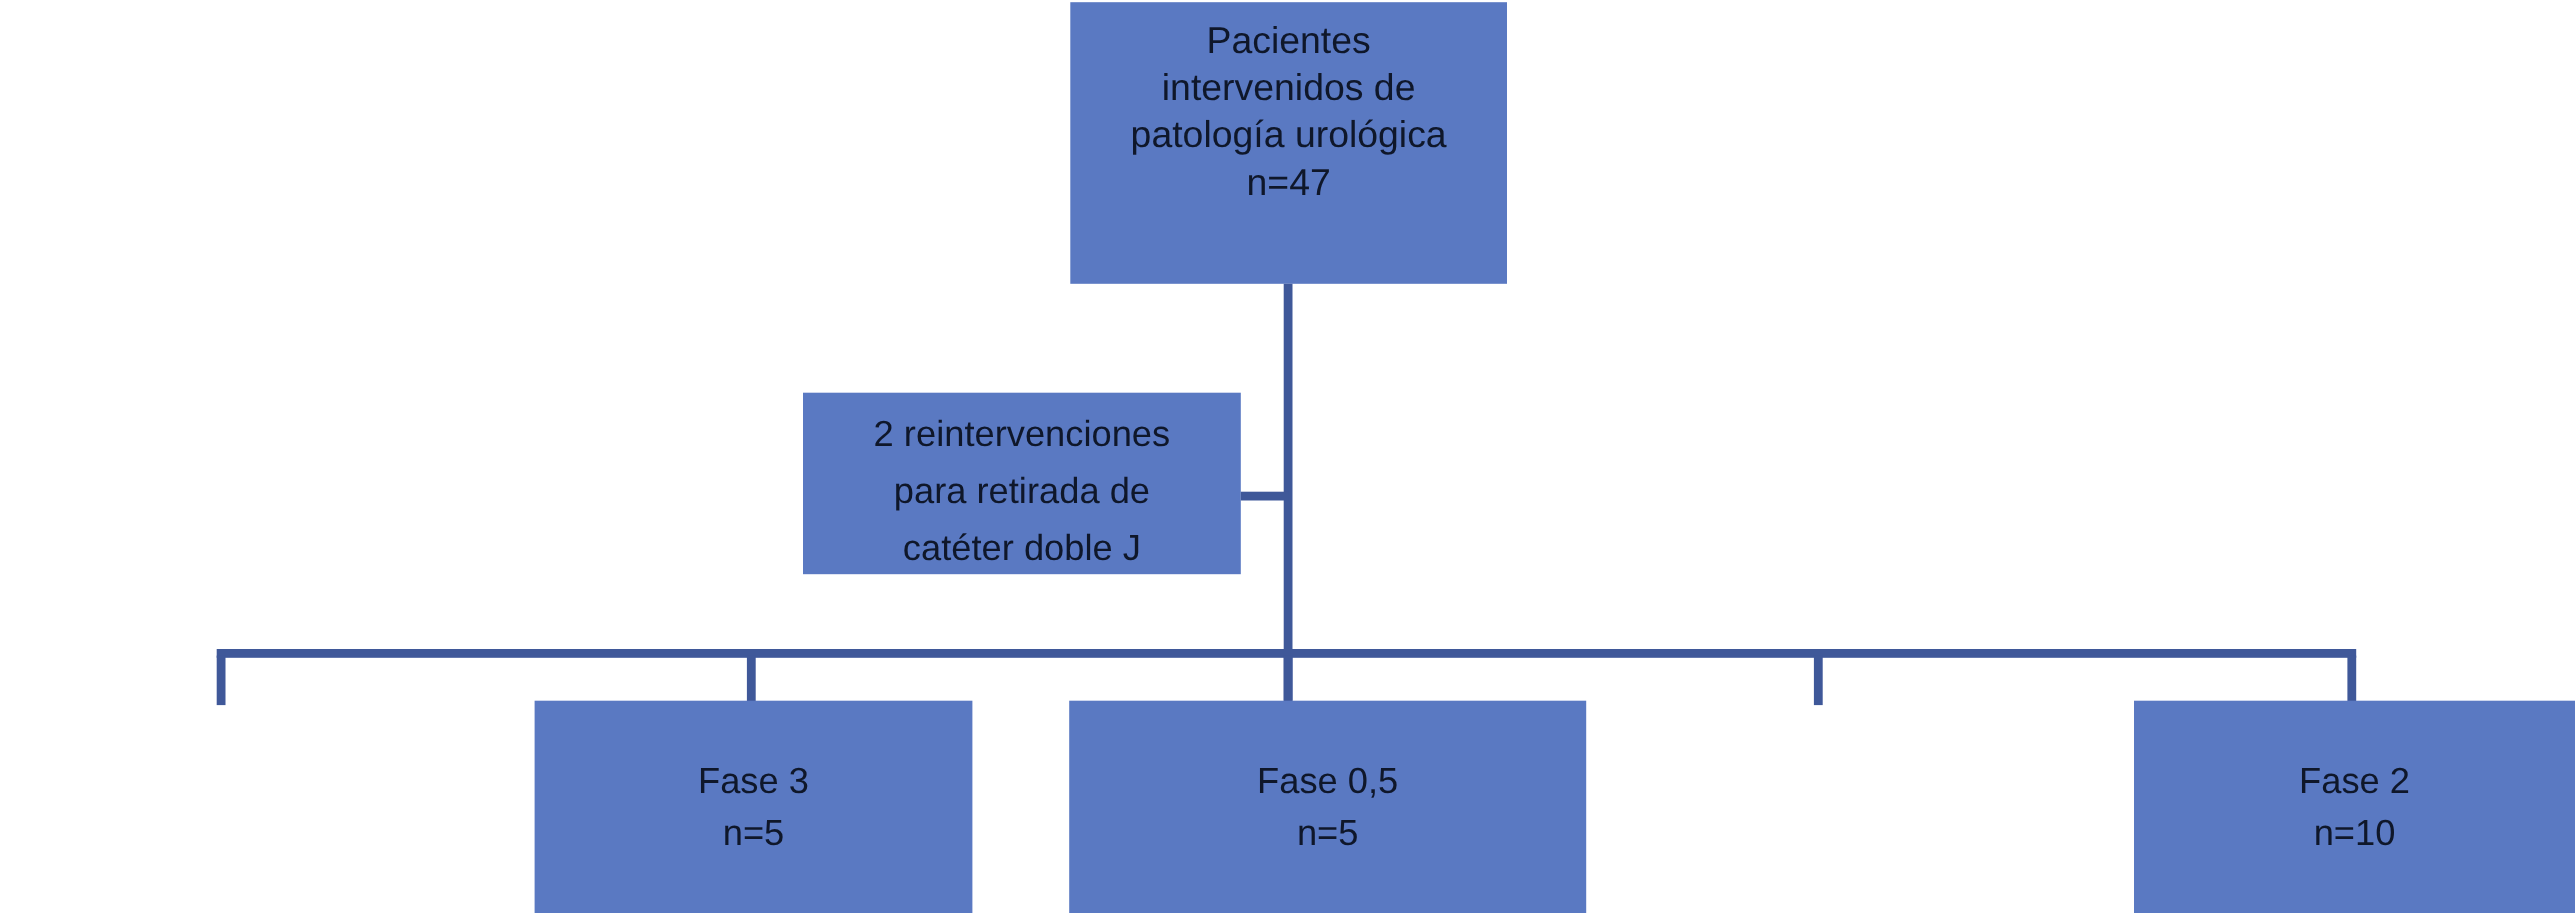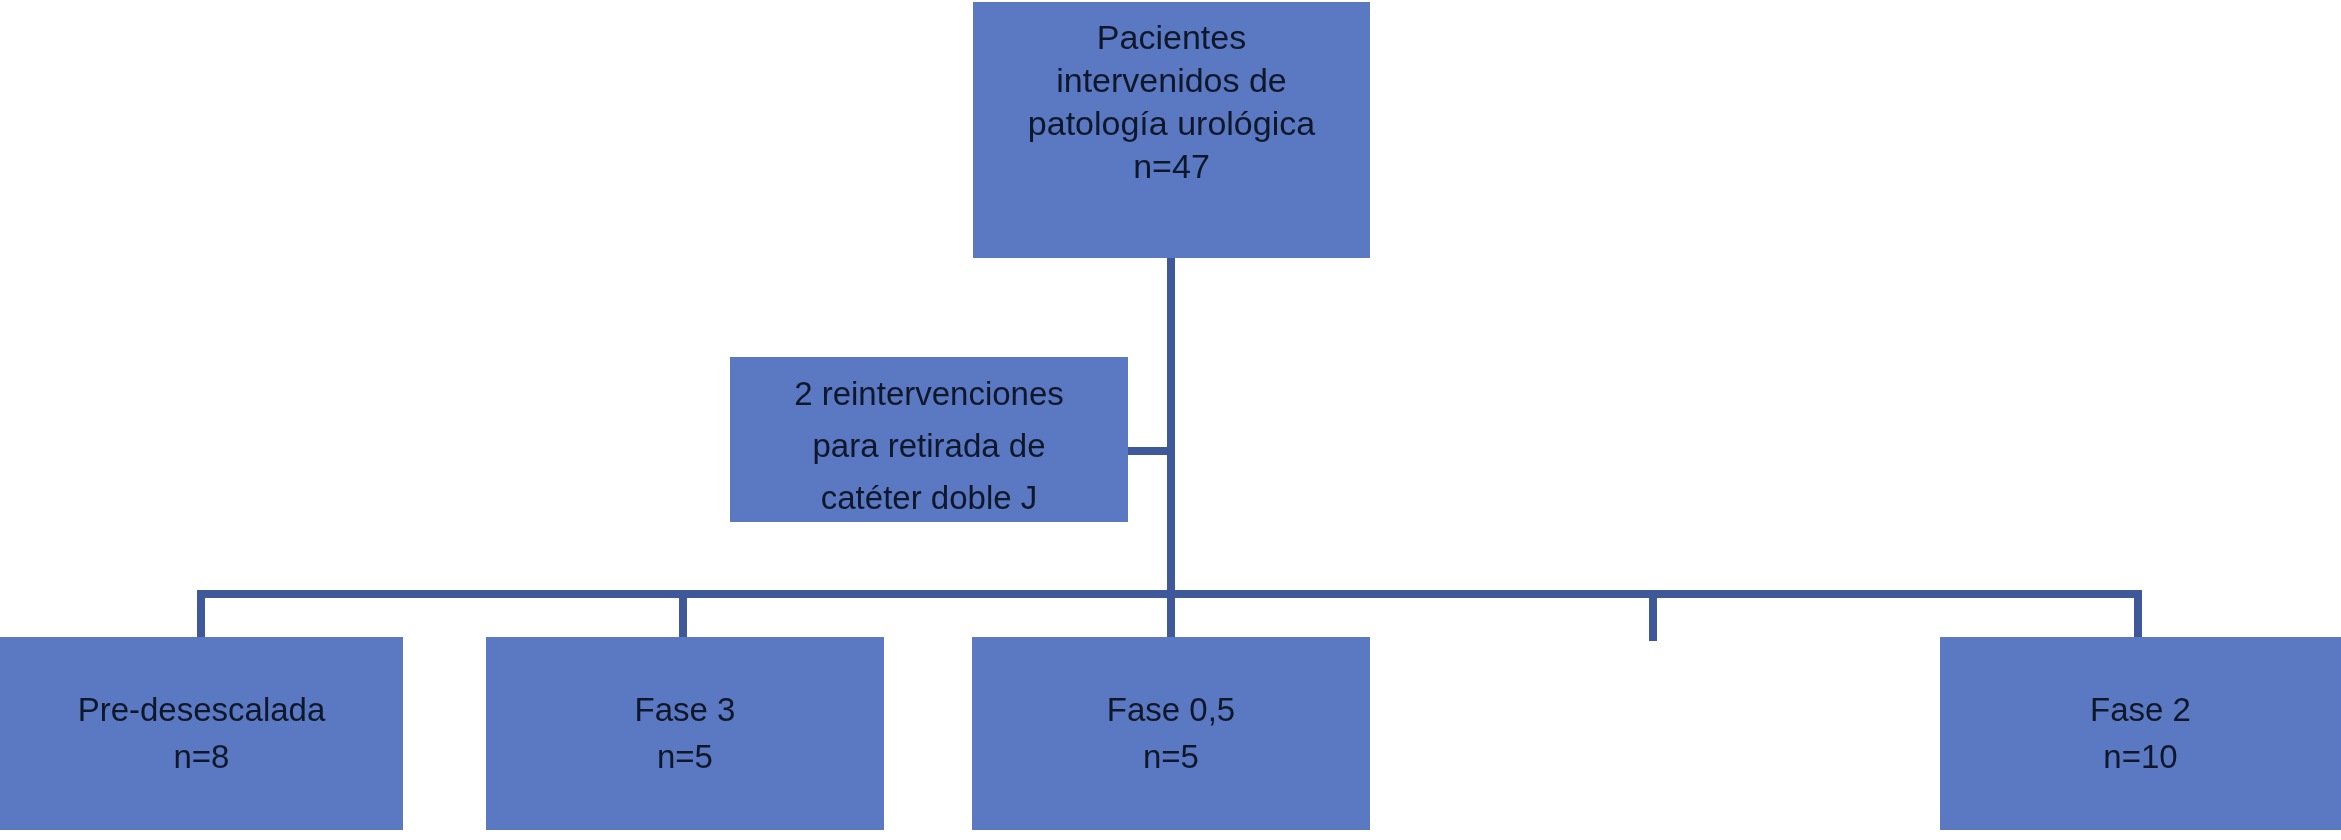--- a/index.html
+++ b/index.html
@@ -57,21 +57,21 @@
   .leaf {
     top: 637px;
     height: 193px;
     justify-content: flex-start;
     padding-top: 49px;
     font-size: 33px;
     line-height: 47px;
   }
   #leaf-0 { left: 0px;    width: 403px; }
   #leaf-1 { left: 486px;  width: 398px; }
-  #leaf-2 { left: 972px;  width: 398px; }
+  #leaf-2 { left: 972px;  width: 470px; }
   #leaf-3 { left: 1456px; width: 398px; }
   #leaf-4 { left: 1940px; width: 401px; }
 
   
   .conn {
     position: absolute;
     background: #3f5899;
   }
   .v { width: 8px; }
   .h { height: 8px; }
@@ -106,24 +106,20 @@
 
   <div class="conn v" id="trunk-main"></div>
   <div class="conn h" id="side-connector"></div>
   <div class="conn h" id="dist-bar"></div>
   <div class="conn v stem" id="stem-0"></div>
   <div class="conn v stem" id="stem-1"></div>
   <div class="conn v stem" id="stem-2"></div>
   <div class="conn v stem" id="stem-3"></div>
   <div class="conn v stem" id="stem-4"></div>
 
-  <div class="node leaf" id="leaf-0">
-    <span class="line">Pre-desescalada</span>
-    <span class="line">n=8</span>
-  </div>
 
   <div class="node leaf" id="leaf-1">
     <span class="line">Fase 3</span>
     <span class="line">n=5</span>
   </div>
 
   <div class="node leaf" id="leaf-2">
     <span class="line">Fase 0,5</span>
     <span class="line">n=5</span>
   </div>

